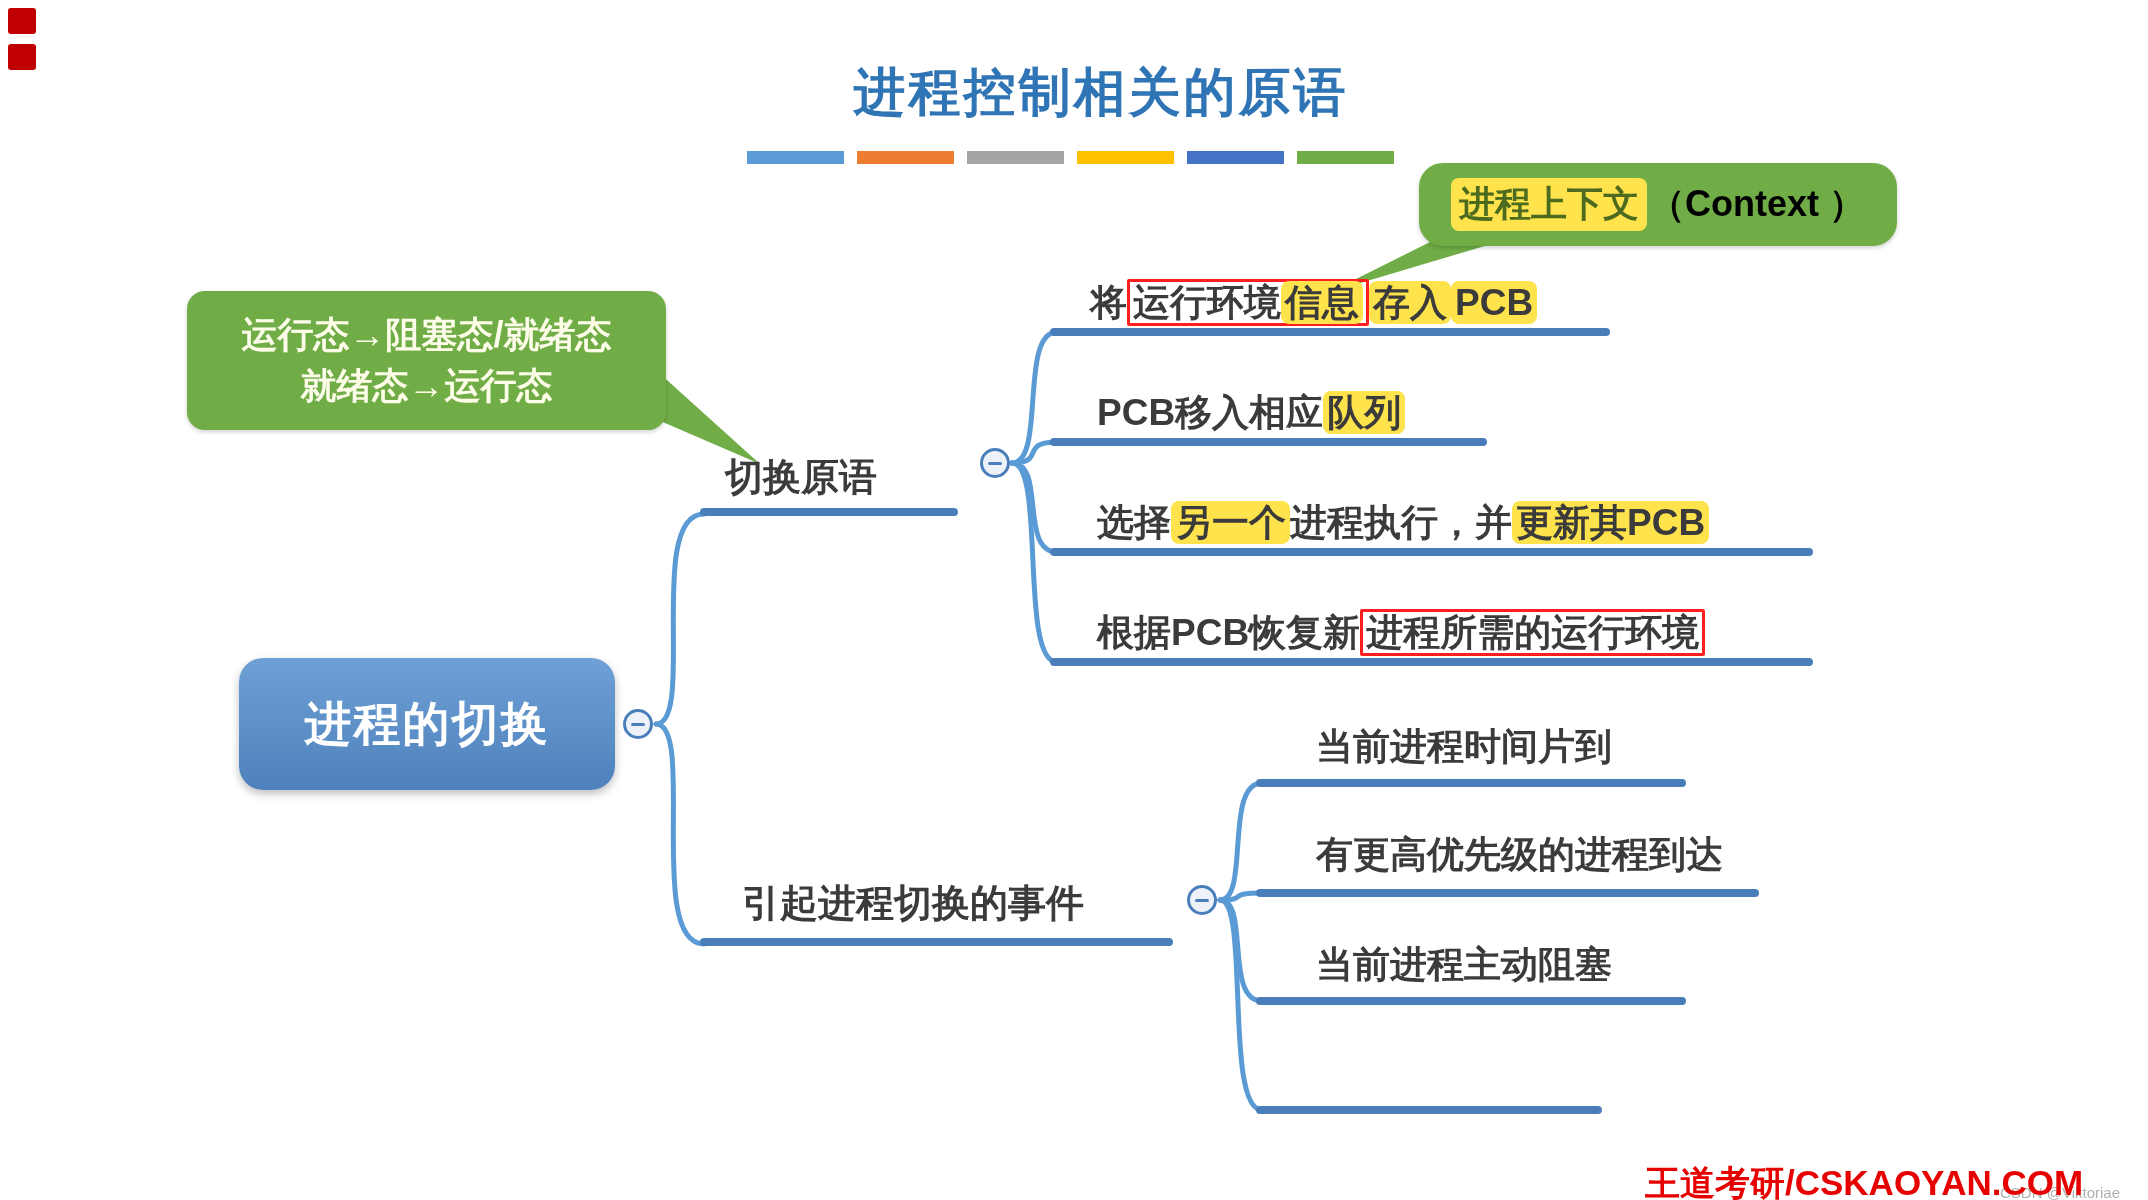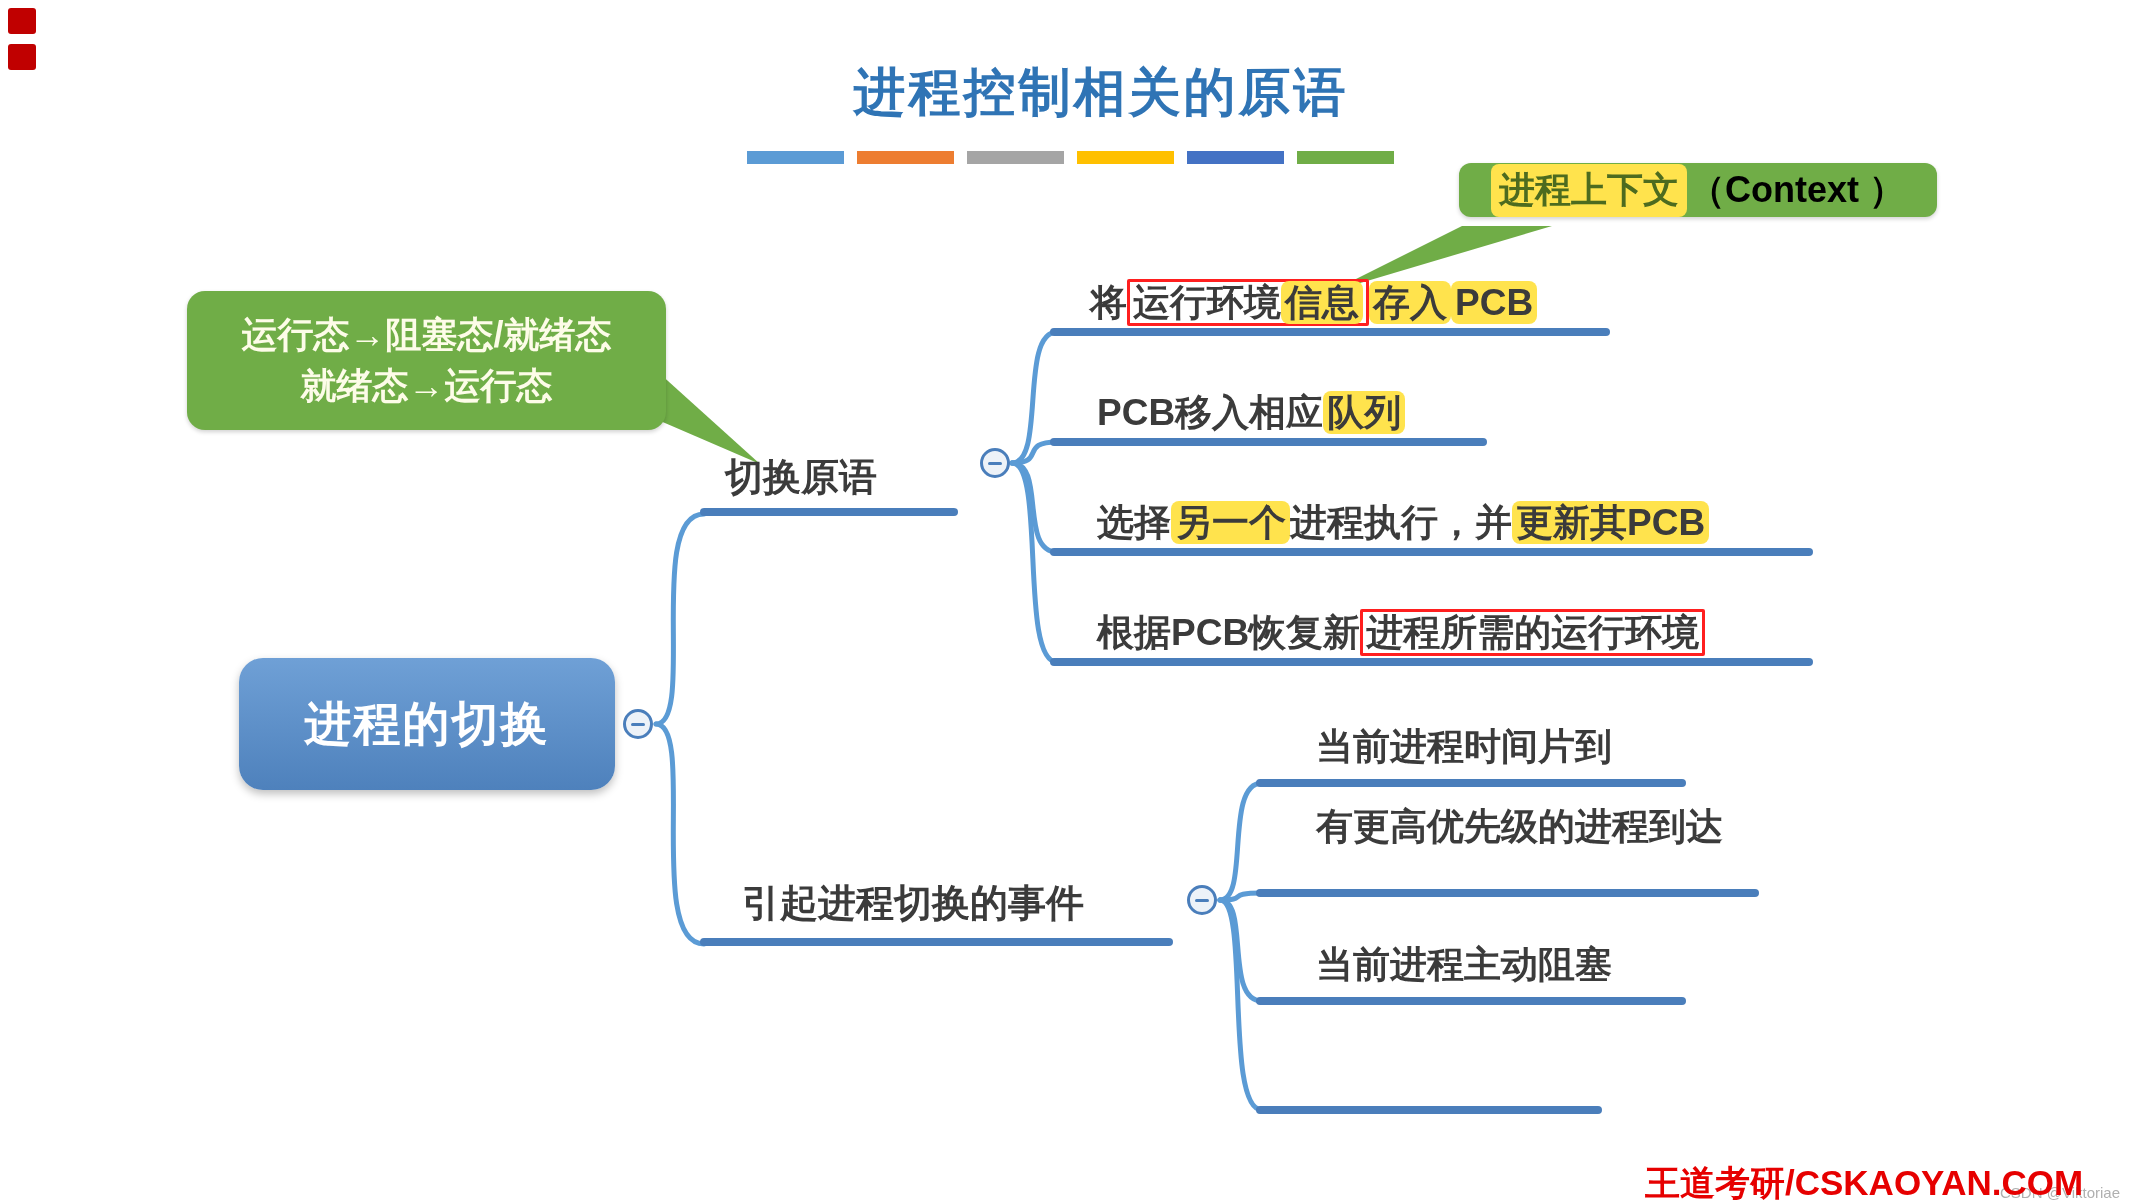--- a/index.html
+++ b/index.html
@@ -21,21 +21,21 @@
   .bars { position: absolute; left: 747px; top: 151px; display: flex; gap: 13px; }
   .bar { width: 97px; height: 13px; }
 
   .red-marker { position: absolute; width: 28px; height: 26px; background: #c00000; border-radius: 3px; }
 
   .callout {
     position: absolute; background: var(--callout-green); z-index: 2;
     display: flex; align-items: center; justify-content: center;
     font-weight: 700; box-shadow: 0 2px 4px rgba(0,0,0,.18);
   }
-  .callout-context { left: 1419px; top: 163px; width: 478px; height: 54px; border-radius: 12px; font-size: 36px; margin-left: 40px; }
+  .callout-context { left: 1419px; top: 163px; width: 478px; height: 83px; border-radius: 24px; font-size: 36px; }
   .ctx-hl { background: var(--highlight); color: #4d6b1f; padding: 2px 8px; border-radius: 8px; margin-right: 2px; }
   .ctx-plain { color: #000000; }
   .callout-states {
     left: 187px; top: 291px; width: 479px; height: 139px; border-radius: 18px;
     flex-direction: column; font-size: 36px; color: #fdfce8; line-height: 1.4; text-align: right;
   }
 
   .root-node {
     position: absolute; left: 239px; top: 658px; width: 376px; height: 132px;
     border-radius: 24px; background: linear-gradient(180deg, var(--root-top), var(--root-bottom));
@@ -139,21 +139,21 @@
 
   <div class="topic branch-label" style="left:742px; top:878px;">引起进程切换的事件</div>
   <div class="tline" style="left:700px; top:938px; width:473px;"></div>
   <div class="toggle" style="left:1187px; top:885px;">
       <span class="dash"></span>
     </div>
 
   <div class="topic leaf-label" style="left:1316px; top:722px;"><span>当前进程时间片到</span></div>
   <div class="tline" style="left:1256px; top:779px; width:430px;"></div>
 
-  <div class="topic leaf-label" style="left:1316px; top:802px;"><span>有更高优先级的进程到达</span></div>
+  <div class="topic leaf-label" style="left:1316px; top:830px;"><span>有更高优先级的进程到达</span></div>
   <div class="tline" style="left:1256px; top:889px; width:503px;"></div>
 
   <div class="topic leaf-label" style="left:1316px; top:940px;"><span>当前进程主动阻塞</span></div>
   <div class="tline" style="left:1256px; top:997px; width:430px;"></div>
 
   <div class="tline" style="left:1256px; top:1106px; width:346px;"></div>
 
   <div class="watermark">CSDN @Viktoriae</div>
   <div class="brand">王道考研/CSKAOYAN.COM</div>
 

